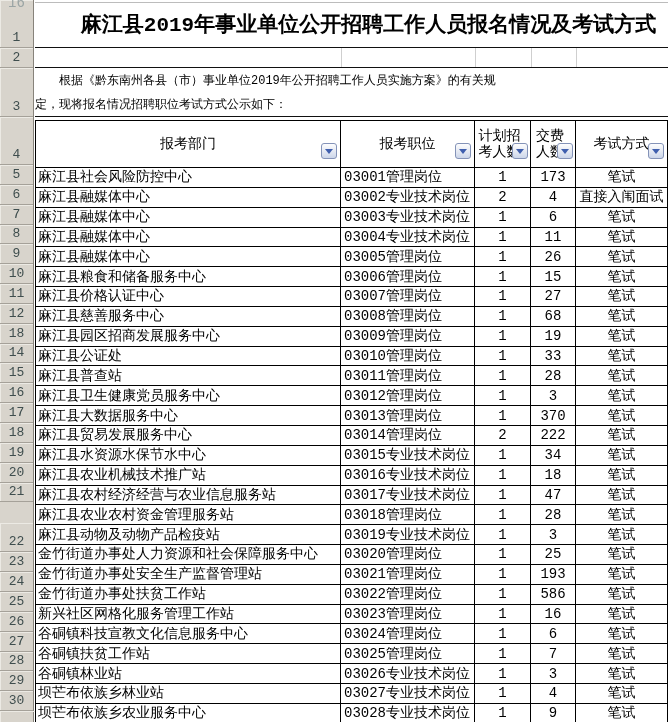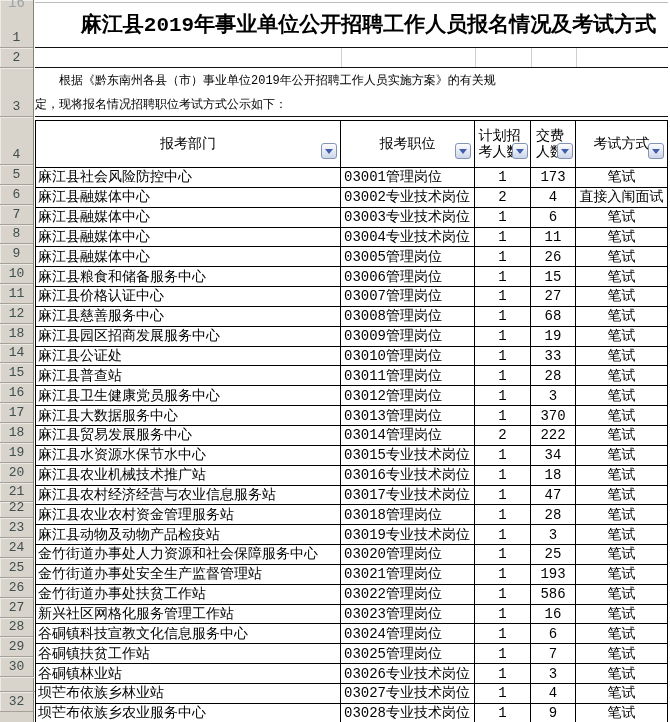--- a/index.html
+++ b/index.html
@@ -94,21 +94,21 @@
         <div class="rh-cell" style="height: 19.857px;">12</div>
         <div class="rh-cell" style="height: 19.857px;">18</div>
         <div class="rh-cell" style="height: 19.857px;">14</div>
         <div class="rh-cell" style="height: 19.857px;">15</div>
         <div class="rh-cell" style="height: 19.857px;">16</div>
         <div class="rh-cell" style="height: 19.857px;">17</div>
         <div class="rh-cell" style="height: 19.857px;">18</div>
         <div class="rh-cell" style="height: 19.857px;">19</div>
         <div class="rh-cell" style="height: 19.857px;">20</div>
         <div class="rh-cell" style="height: 19.857px;">21</div>
-        <div class="rh-cell" style="height: 16px;">22</div>
+        <div class="rh-cell" style="height: 29px; margin-top: 21px;">22</div>
         <div class="rh-cell" style="height: 19.857px;">23</div>
         <div class="rh-cell" style="height: 19.857px;">24</div>
         <div class="rh-cell" style="height: 19.857px;">25</div>
         <div class="rh-cell" style="height: 19.857px;">26</div>
         <div class="rh-cell" style="height: 19.857px;">27</div>
         <div class="rh-cell" style="height: 19.857px;">28</div>
         <div class="rh-cell" style="height: 19.857px;">29</div>
         <div class="rh-cell" style="height: 19.857px;">30</div>
         <div class="rh-cell" style="height: 15px; padding-left: 44px;">31</div>
         <div class="rh-cell" style="height: 19.857px; text-align: center;">32</div>

